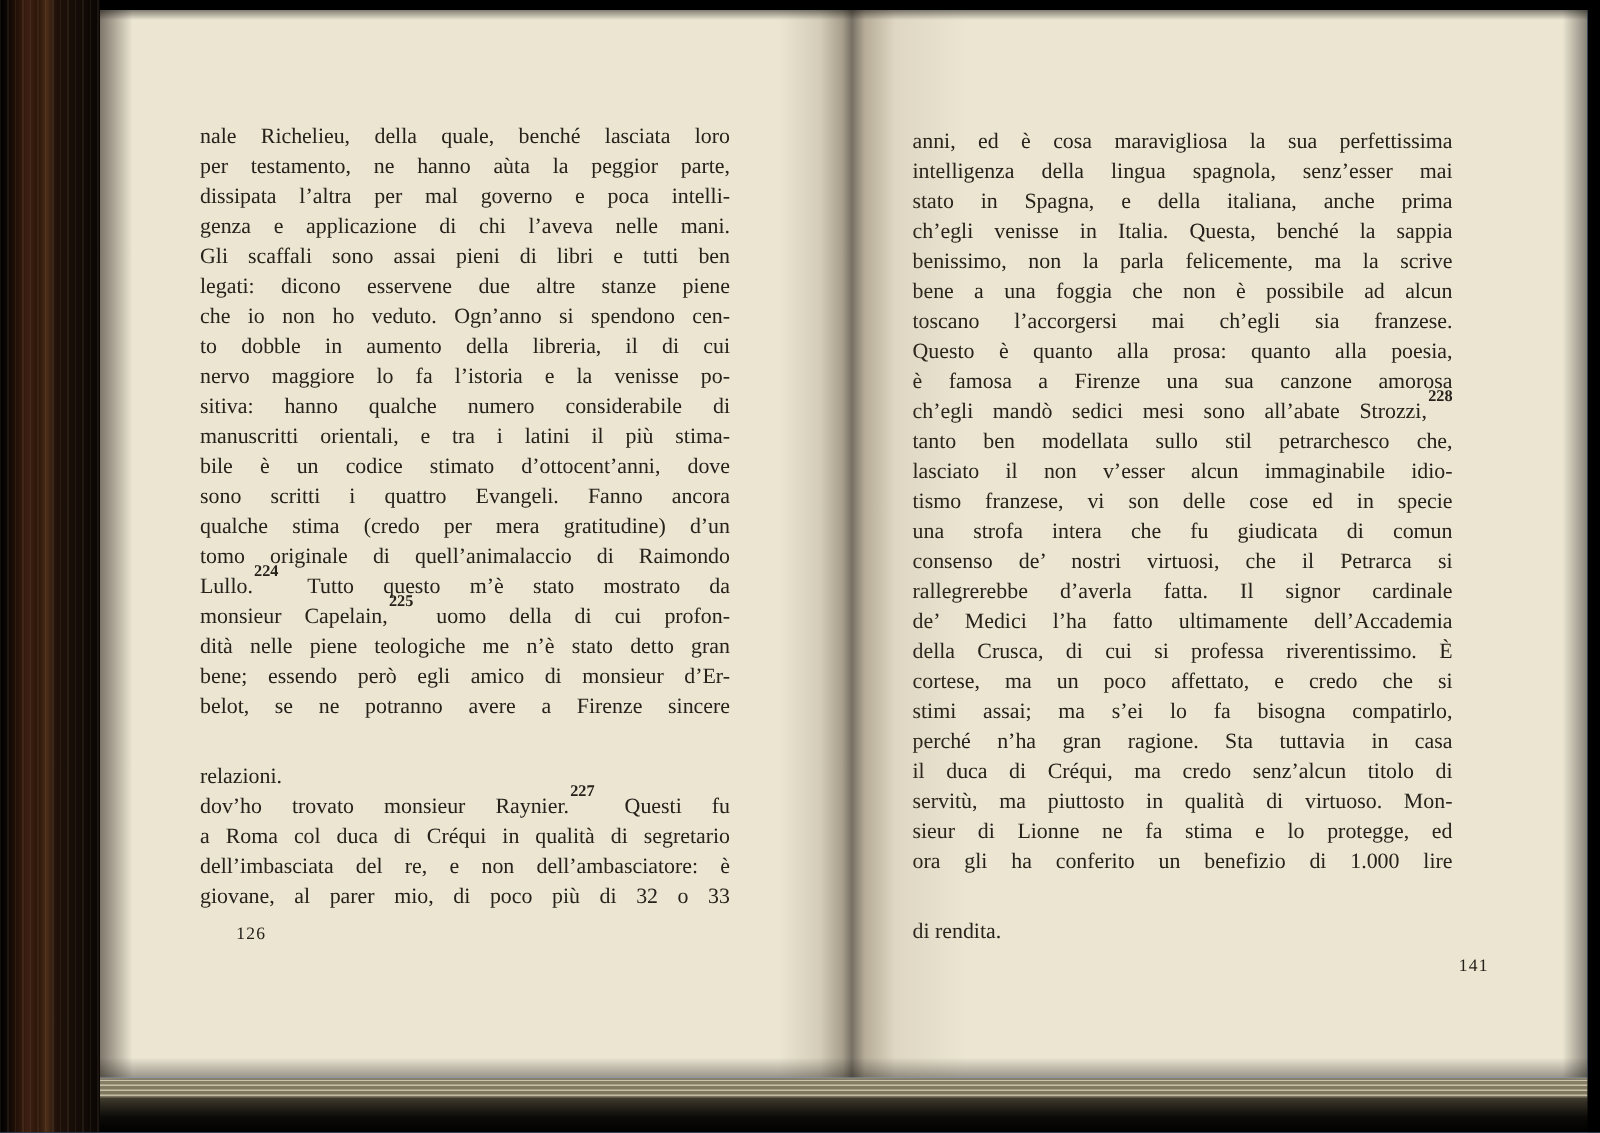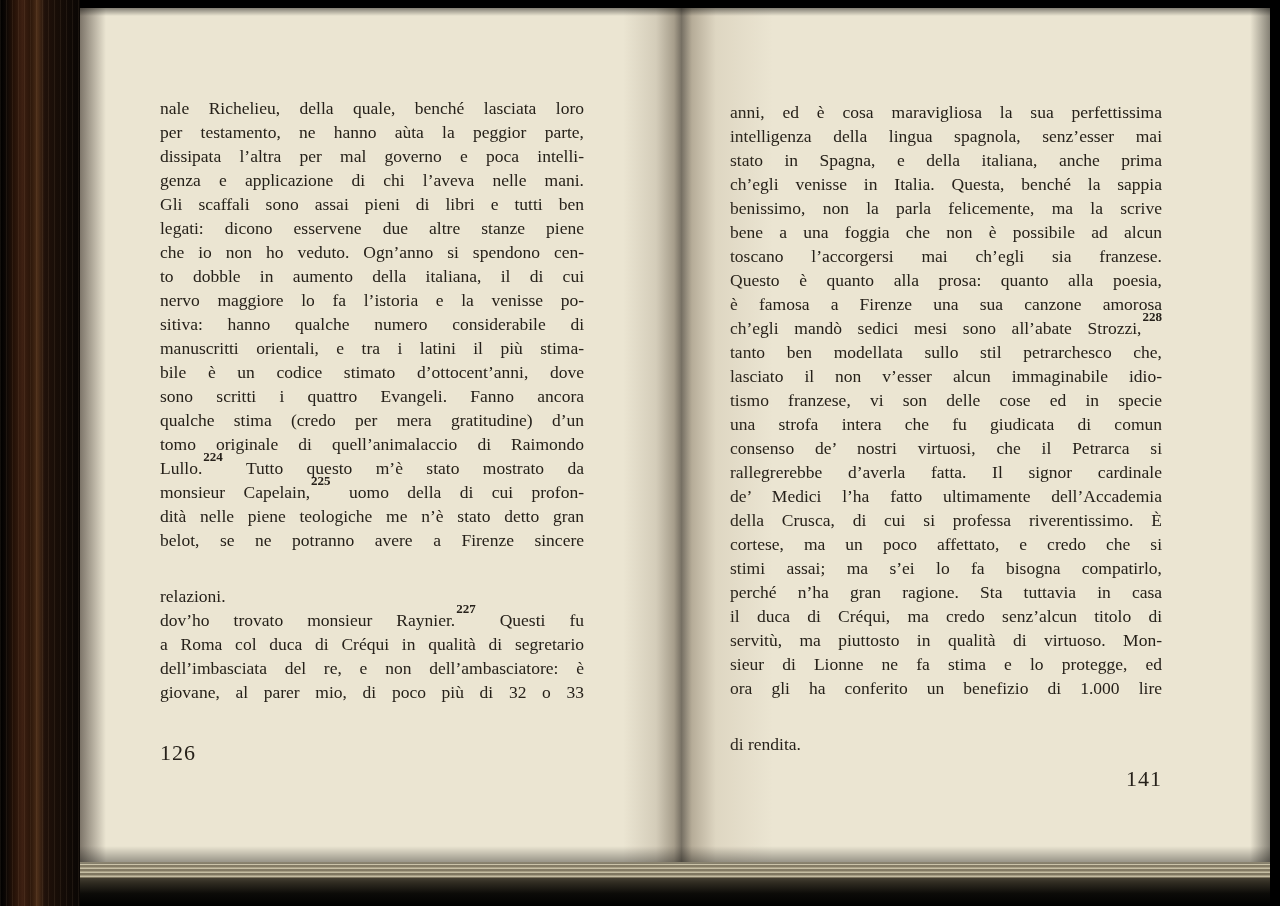--- a/index.html
+++ b/index.html
@@ -75,21 +75,21 @@
     text-align:justify;text-align-last:justify;
     white-space:nowrap;
   }
   .line.end{text-align-last:left;margin-top:32px;}
   .line sup{
     font-size:13px;font-weight:bold;line-height:0;
     position:relative;top:-6px;margin-left:1px;
   }
   .pagenum{
     position:absolute;color:var(--ink,#26211a);
-    font-size:22px;letter-spacing:1px;
+    font-size:14px;letter-spacing:1px;margin-left:29px;
   }
   .pagenum-left{left:82px;top:732px;}
   .pagenum-right{left:87px;top:758px;width:432px;text-align:right;}
 </style>
 </head>
 <body>
 
 <div class="scene">
   <div class="edge-top"></div>
   <div class="edge-right"></div>
@@ -100,31 +100,32 @@
   <div class="pages">
     <div class="page page-left">
       <div class="textblock text-left">
           <div class="line">nale Richelieu, della quale, benché lasciata loro</div>
           <div class="line">per testamento, ne hanno aùta la peggior parte,</div>
           <div class="line">dissipata l’altra per mal governo e poca intelli-</div>
           <div class="line">genza e applicazione di chi l’aveva nelle mani.</div>
           <div class="line">Gli scaffali sono assai pieni di libri e tutti ben</div>
           <div class="line">legati: dicono esservene due altre stanze piene</div>
           <div class="line">che io non ho veduto. Ogn’anno si spendono cen-</div>
-          <div class="line">to dobble in aumento della italiana, il di cui</div>
+          <div class="line">to dobble in aumento della libreria, il di cui</div>
           <div class="line">nervo maggiore lo fa l’istoria e la venisse po-</div>
           <div class="line">sitiva: hanno qualche numero considerabile di</div>
           <div class="line">manuscritti orientali, e tra i latini il più stima-</div>
           <div class="line">bile è un codice stimato d’ottocent’anni, dove</div>
           <div class="line">sono scritti i quattro Evangeli. Fanno ancora</div>
           <div class="line">qualche stima (credo per mera gratitudine) d’un</div>
           <div class="line">tomo originale di quell’animalaccio di Raimondo</div>
           <div class="line">Lullo.<sup>224</sup> Tutto questo m’è stato mostrato da</div>
           <div class="line">monsieur Capelain,<sup>225</sup> uomo della di cui profon-</div>
           <div class="line">dità nelle piene teologiche me n’è stato detto gran</div>
+          <div class="line">bene; essendo però egli amico di monsieur d’Er-</div>
           <div class="line">belot, se ne potranno avere a Firenze sincere</div>
           <div class="line end">relazioni.</div>
           <div class="line">dov’ho trovato monsieur Raynier.<sup>227</sup> Questi fu</div>
           <div class="line">a Roma col duca di Créqui in qualità di segretario</div>
           <div class="line">dell’imbasciata del re, e non dell’ambasciatore: è</div>
           <div class="line">giovane, al parer mio, di poco più di 32 o 33</div>
         </div>
       <div class="pagenum pagenum-left">126</div>
     </div>
     <div class="page page-right">

